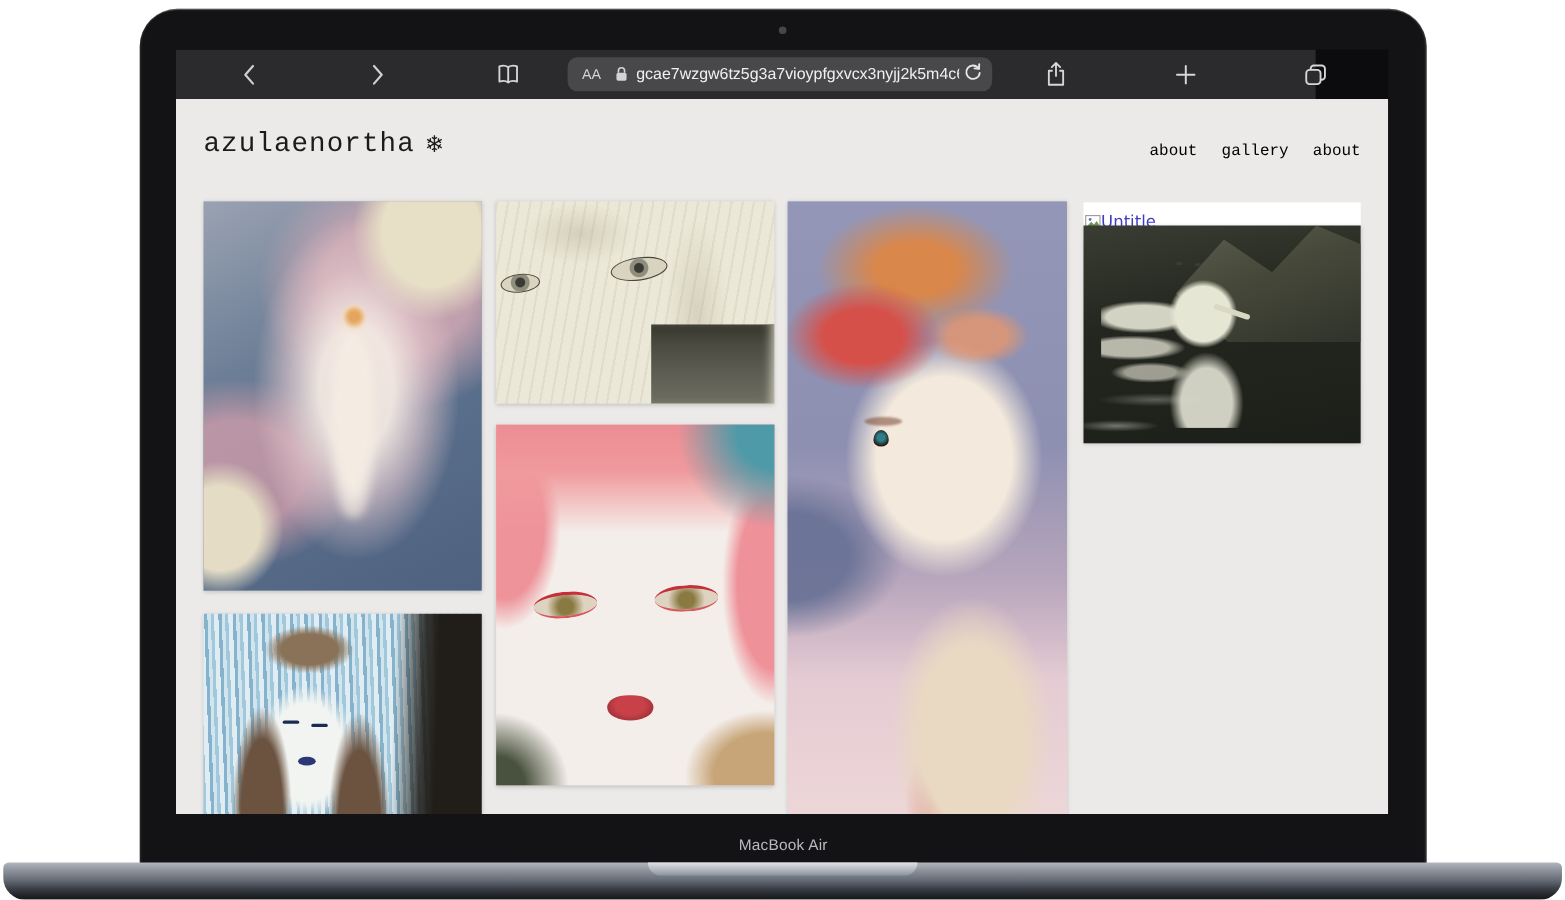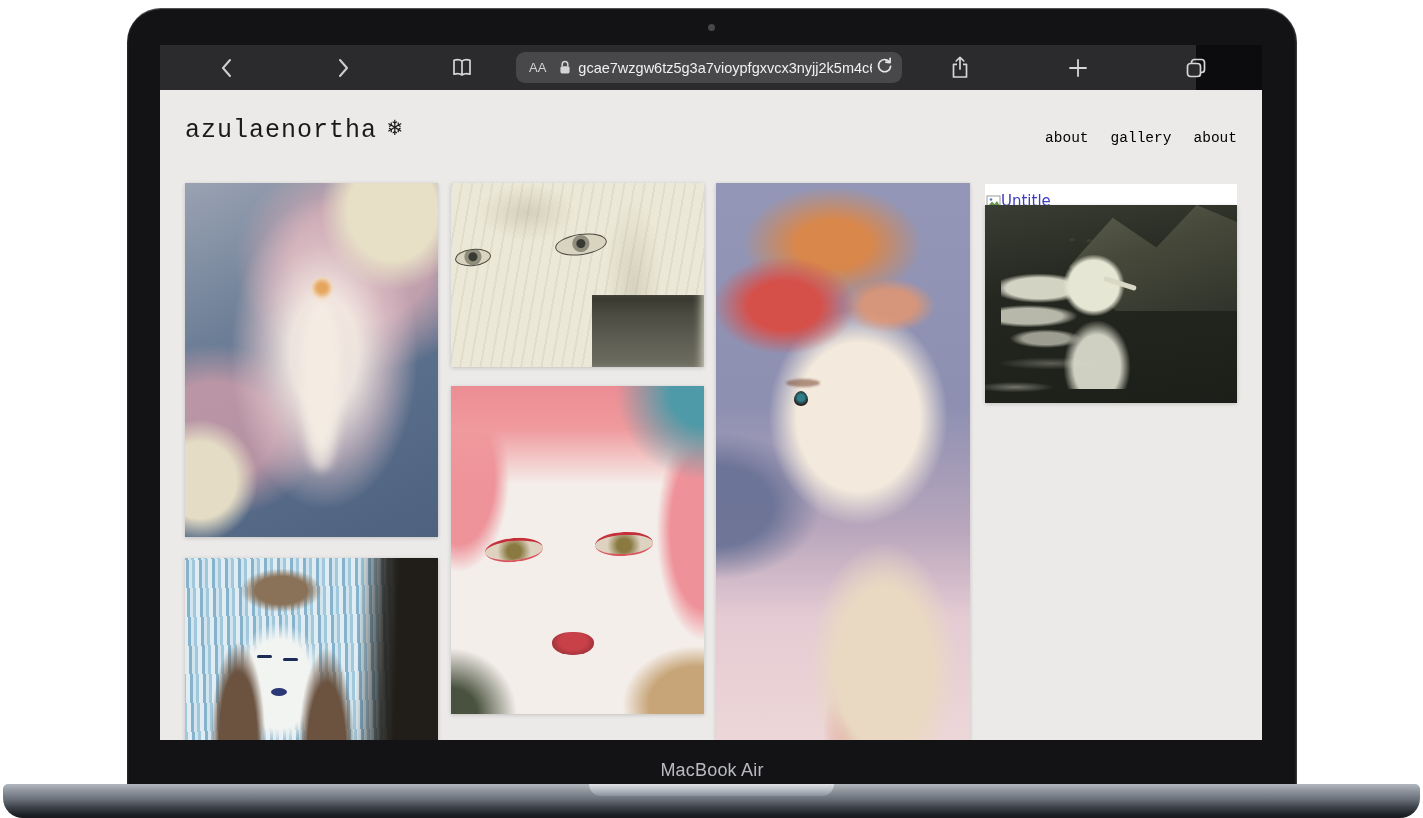--- a/index.html
+++ b/index.html
@@ -8,21 +8,21 @@
 
   
   .lid{position:absolute;left:127px;top:8px;width:1170px;height:779px;background:#131316;
        border-radius:34px 34px 0 0;
        box-shadow:inset 0 2px 1px -1px rgba(255,255,255,.30),
                   inset -3px 0 2px -2px rgba(255,255,255,.22),
                   inset 3px 0 2px -2px rgba(255,255,255,.12);}
   .webcam{position:absolute;left:581px;top:16px;width:7px;height:7px;border-radius:50%;
           background:#47474b;}
   .bezel-label{position:absolute;left:0;right:0;top:752px;text-align:center;
-               font-size:18px;color:#b9bac0;letter-spacing:.2px;}
+               font-size:14px;color:#b9bac0;letter-spacing:.2px;}
   .base{position:absolute;left:3px;top:784px;width:1417px;height:34px;
         border-radius:5px 5px 20px 20px;
         background:linear-gradient(180deg,#b3b8bf 0%,#9298a0 18%,#6a707a 45%,#3b3f47 70%,#1c1f24 92%,#16181c 100%);}
   .base-notch{position:absolute;left:586px;top:0;width:245px;height:12px;
               border-radius:0 0 12px 12px;
               background:linear-gradient(180deg,#e0e3e7 0%,#aab0b8 65%,#8b929b 100%);}
 
   
   .screen{position:absolute;left:33px;top:37px;width:1102px;height:695px;background:#0c0c0e;overflow:hidden;}
   .toolbar{position:absolute;left:0;top:0;width:1036px;height:45px;background:#2b2b2d;}
@@ -34,21 +34,21 @@
   .reader{margin-left:13px;font-size:13px;color:#d2d2d5;letter-spacing:0;background:none;border:none;
           padding:0;cursor:pointer;font-family:"Liberation Sans",sans-serif;}
   .lock{margin-left:13px;display:flex;}
   .url-text{margin-left:7px;font-size:14.5px;color:#f0f0f1;white-space:nowrap;overflow:hidden;
             flex:1 1 auto;}
   .reload{margin-right:9px;margin-left:4px;background:none;border:none;padding:0;cursor:pointer;display:flex;}
 
   
   .webpage{position:absolute;left:0;top:45px;width:1102px;height:650px;background:#ebeae8;overflow:hidden;}
   .logo{position:absolute;left:25px;top:26px;font-family:"Liberation Mono","DejaVu Sans Mono",monospace;
-        font-size:25px;color:#1b1b1b;letter-spacing:1px;text-decoration:none;display:flex;align-items:flex-start;}
+        font-size:25px;color:#1b1b1b;letter-spacing:1px;text-decoration:none;display:flex;align-items:center;}
   .logo-mark{margin-left:9px;font-size:21px;font-family:"DejaVu Sans",sans-serif;}
   .nav{position:absolute;right:25px;top:40px;display:flex;gap:22px;
        font-family:"Liberation Mono","DejaVu Sans Mono",monospace;font-size:14.5px;}
   .nav a{color:#000000;text-decoration:none;}
 
   .art{position:absolute;box-shadow:0 1px 4px rgba(0,0,0,.18);cursor:pointer;overflow:hidden;}
   .detail{position:absolute;}
 
   
   .art1{left:25px;top:93px;width:253px;height:354px;

